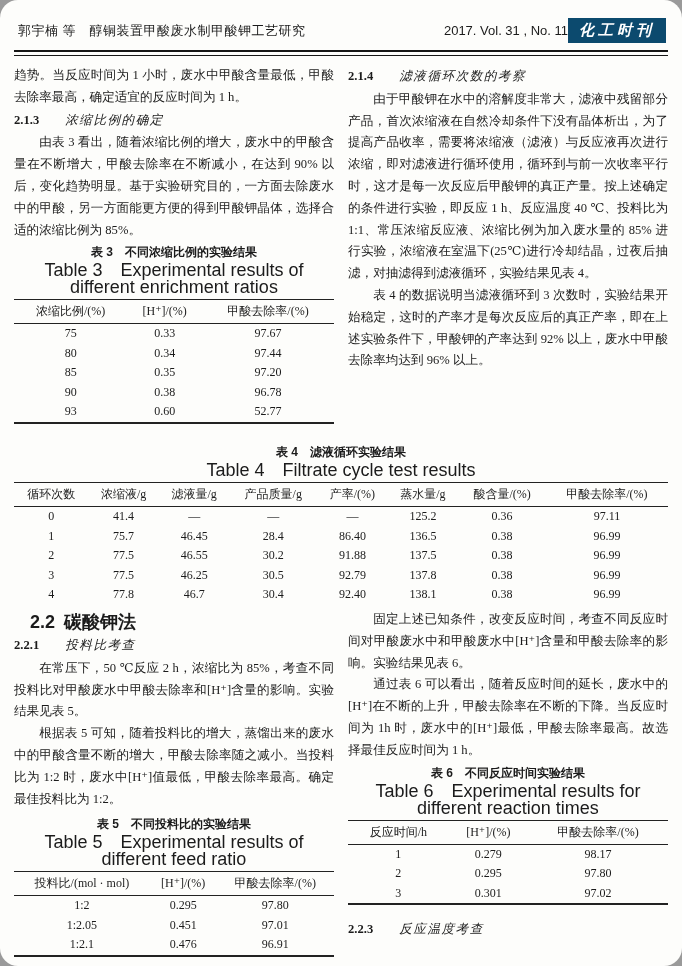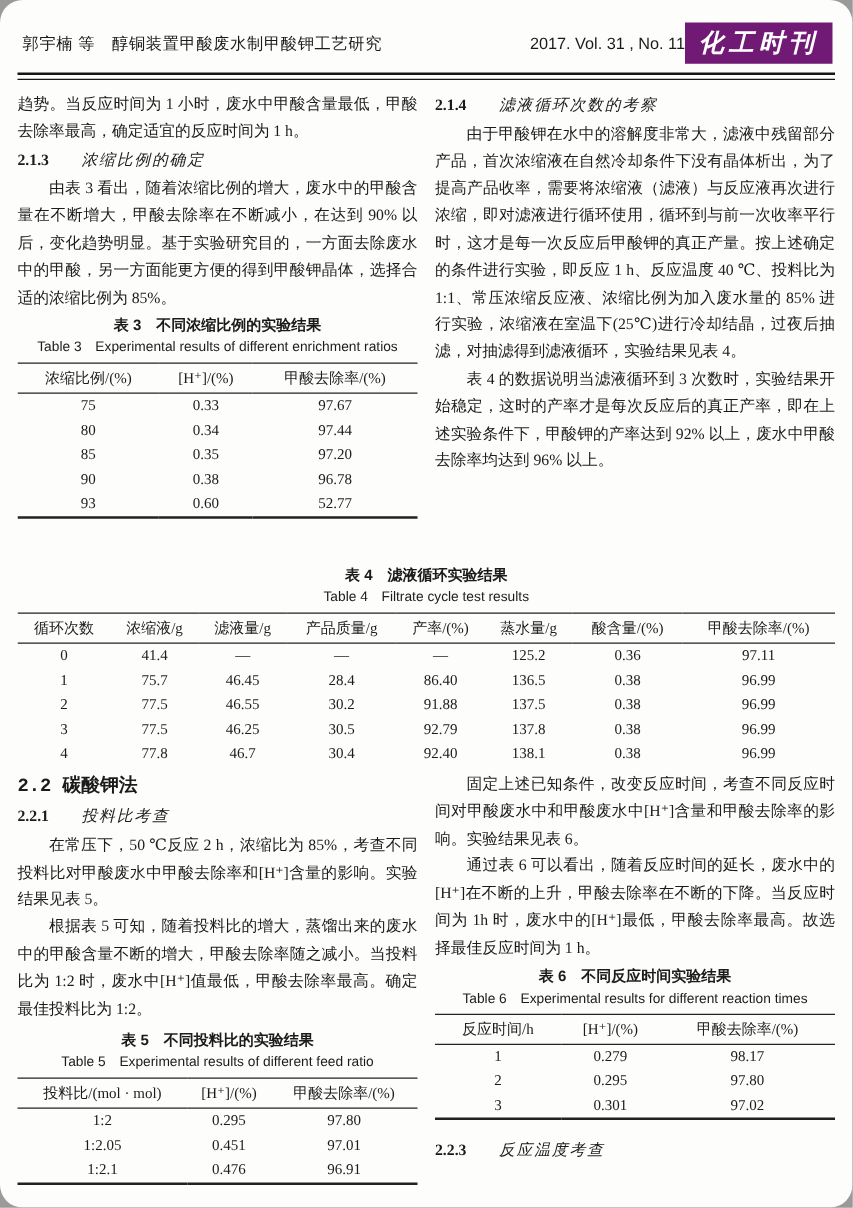--- a/index.html
+++ b/index.html
@@ -8,43 +8,43 @@
     box-sizing:border-box;padding:16px 14px 0 14px;
     font-family:"Liberation Serif","DejaVu Serif",serif;color:#1b1b1b;
     position:relative;overflow:hidden;border-radius:18px;
   }
   
   .hdr{display:flex;justify-content:space-between;align-items:center;
        padding:2px 2px 7px 4px;
        font-family:"Liberation Sans","DejaVu Sans",sans-serif;font-size:13px;}
   .hdr-left{letter-spacing:0.5px;}
   .hdr-right{display:flex;align-items:center;}
-  .journal-box{background:#701a75;color:#fff;font-style:italic;font-weight:bold;
-       font-family:"Liberation Serif",serif;font-size:20px;padding:3px 11px;
+  .journal-box{background:#0c4a6e;color:#fff;font-style:italic;font-weight:bold;
+       font-family:"Liberation Serif",serif;font-size:15px;padding:3px 11px;
        letter-spacing:4px;}
   .dbl-rule{height:3px;border-top:2.5px solid #161616;border-bottom:1.5px solid #161616;
        margin-bottom:9px;}
   
   .cols{display:flex;gap:14px;}
   .col{width:320px;box-sizing:border-box;}
   .top-cols{height:375px;overflow:hidden;}
   .bottom-cols{margin-top:5px;}
   
   .body{margin:0;font-size:12.6px;line-height:21.8px;text-align:justify;text-indent:2em;}
   .noindent{text-indent:0;}
   .subsec{margin:1px 0;font-size:12.6px;line-height:21.8px;font-weight:normal;}
   .subsec .num{font-family:Liberation Serif, serif;font-weight:bold;margin-right:26px;}
   .subsec .kai{font-style:italic;letter-spacing:1.5px;}
-  .secbold{margin:2px 0;font-size:15px;line-height:22px;
-       font-family:Liberation Mono, monospace;font-weight:bold;}
+  .secbold{margin:2px 16px;font-size:18px;line-height:22px;
+       font-family:Liberation Sans, sans-serif;font-weight:bold;}
   .secbold .num{margin-right:9px;}
   
   .tbl-cap{text-align:center;margin:3px 0 3px;}
   .cap-cn{font-family:"Liberation Sans","DejaVu Sans",sans-serif;font-weight:bold;font-size:12px;line-height:16px;}
-  .cap-en{font-family:"Liberation Sans","DejaVu Sans",sans-serif;font-size:11px;line-height:17px;margin-top:2px;}
+  .cap-en{font-family:"Liberation Sans","DejaVu Sans",sans-serif;font-size:18px;line-height:17px;margin-top:2px;}
   
   .ptable{width:100%;border-collapse:collapse;border-top:1.8px solid #222;
        border-bottom:2.2px solid #222;font-size:12px;}
   .ptable th{font-weight:normal;border-bottom:1.5px solid #222;padding:3px 2px;
        text-align:center;white-space:nowrap;}
   .ptable td{text-align:center;padding:2px 2px;line-height:15.5px;}
   .fullwide{margin-top:1px;height:163px;overflow:hidden;}
   .h222{margin-top:20px;}
   .h223{margin-top:14px;}
   .sp-above{margin-top:6px;}

